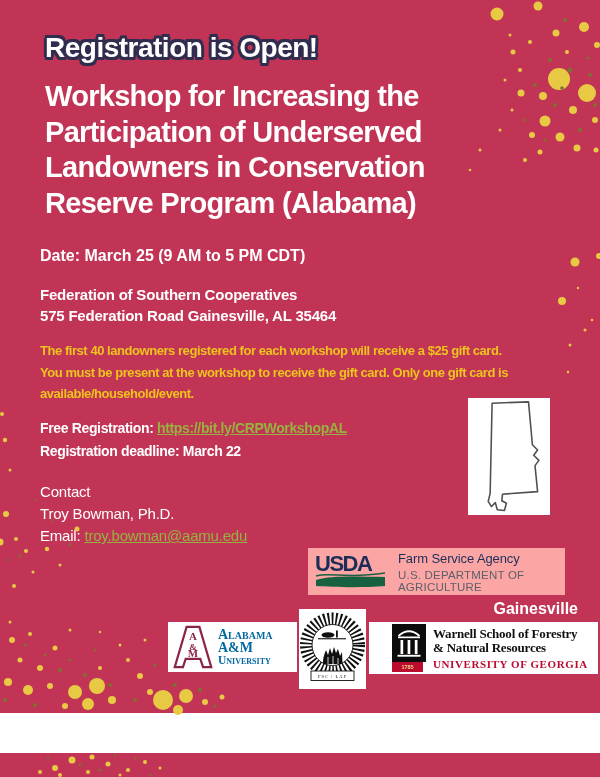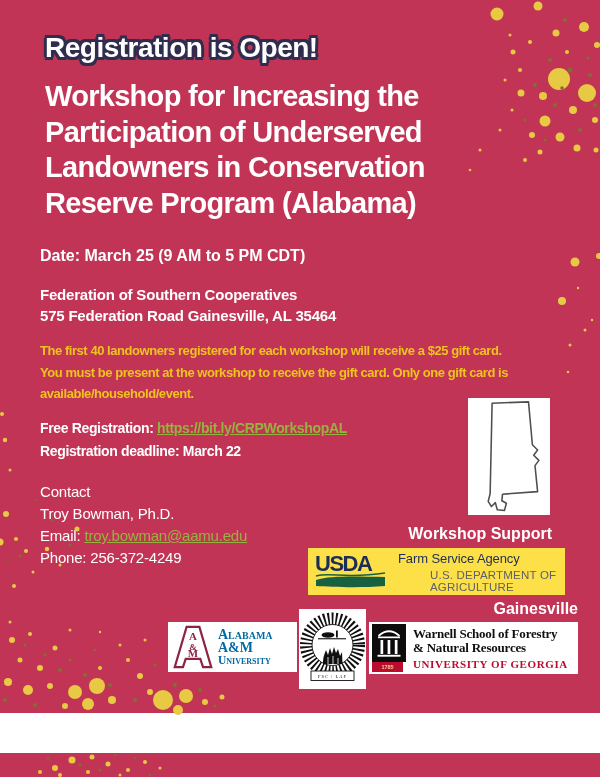--- a/index.html
+++ b/index.html
@@ -32,42 +32,42 @@
   a.green-link{ color:#97b23f; text-decoration:underline; cursor:pointer;}
   #contact-block{ left:40px; top:481px; font-size:15px; font-weight:normal; color:#fff;
           line-height:22px; letter-spacing:-0.2px;}
 
   
   #alabama-card{ left:468px; top:398px; width:82px; height:117px; background:#fff;}
   #workshop-support{ left:330px; top:525px; width:222px; text-align:right;
           font-size:16px; font-weight:bold; color:#fff;}
 
   
-  #usda-box{ left:308px; top:548px; width:257px; height:47px; background:#fde047;
+  #usda-box{ left:308px; top:548px; width:257px; height:47px; background:#fca5a5;
           display:flex; align-items:center;}
   #usda-logo{ margin-left:7px; flex:0 0 auto;}
   #usda-text{ margin-left:9px;}
   #usda-agency{ font-size:13px; font-weight:normal; color:#1c2e57; letter-spacing:-0.1px;}
-  #usda-dept{ font-size:11.5px; color:#5c6068; letter-spacing:0.2px; margin-top:3px;margin-left:32px;}
+  #usda-dept{ font-size:11.5px; color:#5c6068; letter-spacing:0.2px; margin-top:3px;}
 
   #organizers-heading{ left:378px; top:600px; width:200px; text-align:right;
           font-size:16px; font-weight:bold; color:#fff;}
 
   
   #aamu-box{ left:168px; top:622px; width:129px; height:50px; background:#fff;
           display:flex; align-items:center;}
   #aamu-emblem{ margin-left:4px; flex:0 0 auto;}
   #aamu-text{ margin-left:4px; font-family:"Liberation Serif", serif; color:#0369a1;
           font-variant:small-caps; font-weight:bold; line-height:13px;}
   .aamu-l1{font-size:14px;} .aamu-l2{font-size:14px;} .aamu-l3{font-size:11.5px;}
 
   #fsc-box{ left:299px; top:609px; width:67px; height:80px; background:#fff;}
 
   #warnell-box{ left:369px; top:622px; width:209px; height:52px; background:#fff;
-          display:flex; align-items:center;}
+          display:flex; align-items:center;padding-left:20px;}
   #warnell-arch{ margin-left:3px; flex:0 0 auto;}
   #warnell-text{ margin-left:7px; font-family:"Liberation Serif", serif;}
   .warnell-black{ font-size:13px; font-weight:bold; color:#101010; line-height:14.5px;
           letter-spacing:-0.2px;}
   .warnell-red{ font-size:11px; font-weight:bold; color:#ba0c2f; letter-spacing:0.6px;
           margin-top:2px;}
 
   #white-band{ left:0; top:713px; width:600px; height:40px; background:#fff;}
 
   #splatter{ left:0; top:0; pointer-events:none; z-index:5;}
@@ -108,32 +108,30 @@
     <div>Registration deadline: March 22</div>
   </div>
 
   <div id="contact-block" class="abs content">
     <div>Contact</div>
     <div>Troy Bowman, Ph.D.</div>
     <div>
       <span>Email:</span>
       <a class="green-link">troy.bowman@aamu.edu</a>
     </div>
-    <div>Phone: 256-372-4249</div>
   </div>
 
   <div id="alabama-card" class="abs content">
     <svg width="82" height="117" viewBox="0 0 60 90">
       <path d="M17,4 L45,3 L48,36 L52,40 L49,44 L53,48 L50,52 L52,72
                L25,74 L24.5,79 L28,81 L26.5,86.5 L21,86 L19.5,80.5
                L16.5,83.5 L14,79.5 L15.5,73.5 Z" fill="#ffffff" stroke="#4f4f4f" stroke-width="1.2" stroke-linejoin="round"></path>
     </svg>
   </div>
 
-  <div id="workshop-support" class="abs content">Workshop Support</div>
 
   <div id="usda-box" class="abs content">
     <svg id="usda-logo" width="74" height="40" viewBox="0 0 74 40">
       <text x="0" y="19" font-family="Liberation Sans, sans-serif" font-size="22" font-weight="bold" letter-spacing="-1.5" fill="#1c2e57">USDA</text>
       <path d="M1,24 C14,20 32,27 70,21" fill="none" stroke="#176140" stroke-width="1.6"></path>
       <path d="M1,28 C18,23 45,25 70,25 L70,34 C45,36 18,35 1,34 Z" fill="#176140"></path>
     </svg>
     <div id="usda-text">
       <div id="usda-agency">Farm Service Agency</div>
       <div id="usda-dept">U.S. DEPARTMENT OF AGRICULTURE</div>

